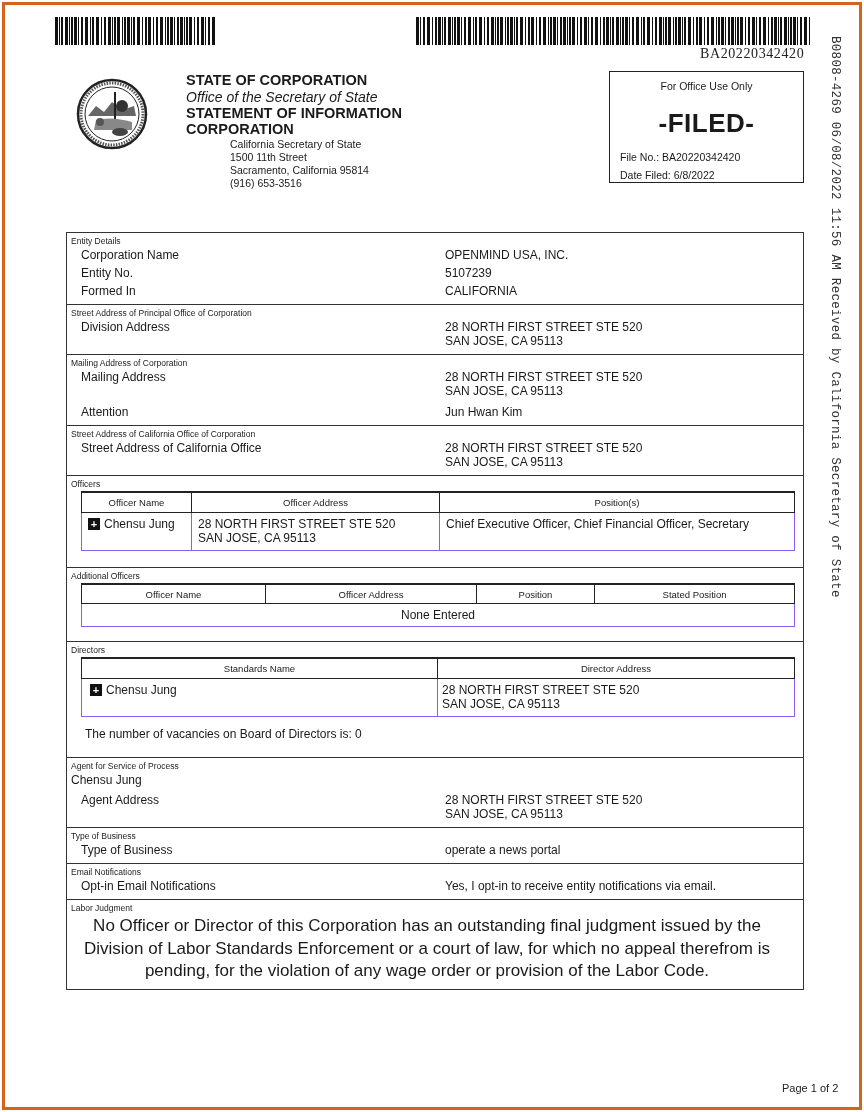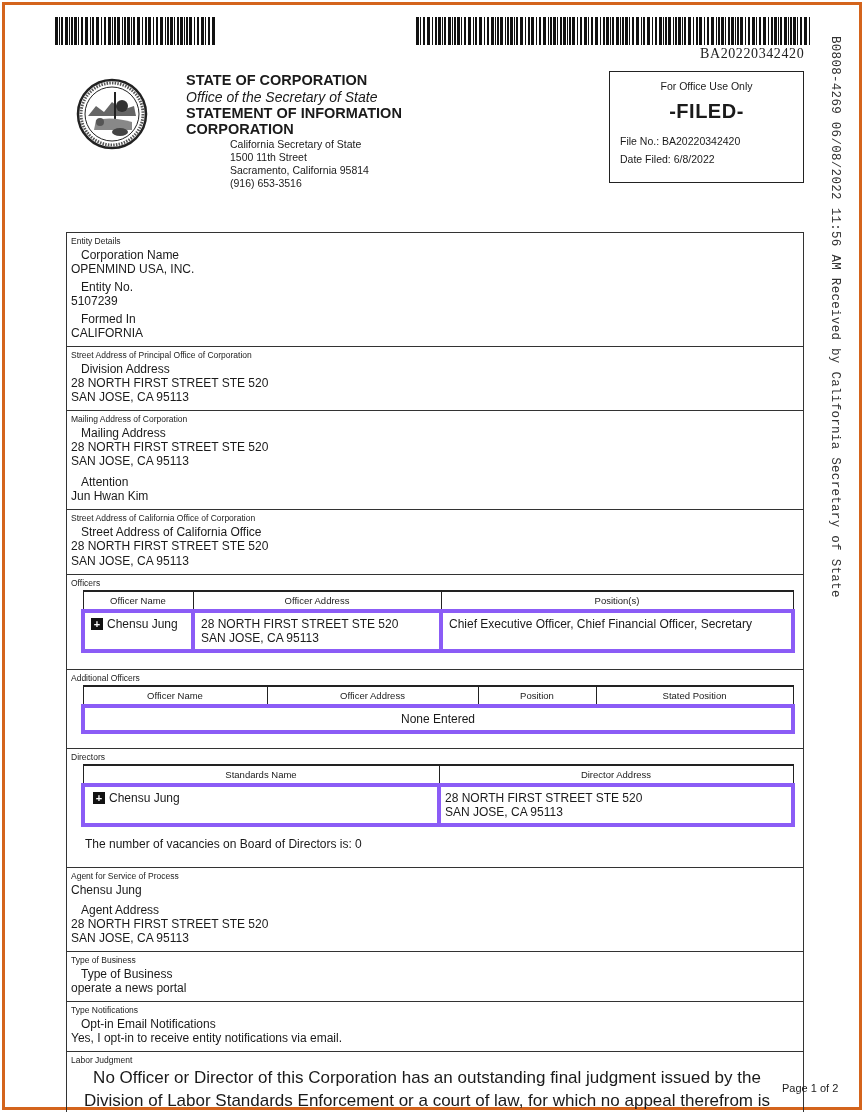--- a/index.html
+++ b/index.html
@@ -17,38 +17,38 @@
   .seal { position: absolute; left: 76px; top: 70px; width: 72px; height: 96px; }
 
   .hdr { position: absolute; left: 186px; top: 72px; line-height: 1.15; }
   .hdr .t1 { font-weight: bold; font-size: 14.5px; }
   .hdr .t2 { font-style: italic; font-size: 14px; }
   .hdr .t3 { font-weight: bold; font-size: 14.5px; }
   .hdr .small { font-size: 10.5px; line-height: 1.25; margin-left: 44px; }
 
   .office { position: absolute; left: 609px; top: 71px; width: 195px; height: 112px; border: 1px solid #222; text-align: center; }
   .office .l1 { font-size: 10.5px; margin-top: 8px; }
-  .office .l2 { font-size: 20px; font-weight: bold; margin-top: 8px; letter-spacing: 0.5px; }
+  .office .l2 { font-size: 26px; font-weight: bold; margin-top: 16px; letter-spacing: 0.5px; }
   .office .l3 { font-size: 10.5px; text-align: left; margin-left: 10px; margin-top: 12px; }
   .office .l4 { font-size: 10.5px; text-align: left; margin-left: 10px; margin-top: 6px; }
 
   .vstamp { position: absolute; left: 828px; top: 36px; writing-mode: vertical-rl; font-family: "Liberation Mono", monospace; font-size: 12.5px; color: #333; letter-spacing: 0.3px; white-space: nowrap; }
 
   .main { position: absolute; left: 66px; top: 232px; width: 738px; border: 1px solid #333; }
   .sec { border-top: 1px solid #333; padding: 3px 0 6px 4px; position: relative; }
   .sec:first-child { border-top: none; }
   .sec-title { font-size: 8.5px; color: #222; margin-bottom: 2px; }
-  .row { display: flex; font-size: 12px; line-height: 1.17; margin-bottom: 4px; flex-direction: column; }
+  .row { display: flex; font-size: 12px; line-height: 1.17; margin-bottom: 4px; }
   .row .k { width: 374px; padding-left: 10px; }
   .row .v { flex: 1; }
   .row:last-child { margin-bottom: 0; }
 
   table.grid { border-collapse: collapse; margin-left: 10px; width: 714px; font-size: 12px; }
   table.grid th { font-weight: normal; font-size: 9.5px; border: 1px solid #222; height: 20px; text-align: center; }
-  table.grid td { border: 4px solid #8b5cf6; vertical-align: top; padding: 4px 6px 4px 6px; line-height: 1.17; }
+  table.grid td { border: 1px solid #8b5cf6; vertical-align: top; padding: 4px 6px 4px 6px; line-height: 1.17; }
   table.grid tr.grid-head th { border-top: 2px solid #222; }
   .plus { display: inline-block; width: 12px; height: 12px; background: #111; color: #fff; font-size: 11px; font-weight: bold; line-height: 12px; text-align: center; vertical-align: 0px; margin-right: 4px; }
   .none { text-align: center; }
   .vac { font-size: 12px; padding-left: 14px; margin-top: 10px; margin-bottom: 6px; }
   .para { font-size: 17px; line-height: 1.33; padding-left: 10px; padding-right: 30px; text-align: center; }
 
   .pageno { position: absolute; left: 782px; top: 1082px; font-size: 11px; color: #222; }
 </style>
 </head>
 <body>
@@ -544,21 +544,21 @@
 
   <div class="sec">
     <div class="sec-title">Type of Business</div>
     <div class="row">
       <div class="k">Type of Business</div>
       <div class="v">operate a news portal</div>
     </div>
   </div>
 
   <div class="sec">
-    <div class="sec-title">Type Notifications</div>
+    <div class="sec-title">Email Notifications</div>
     <div class="row">
       <div class="k">Opt-in Email Notifications</div>
       <div class="v">Yes, I opt-in to receive entity notifications via email.</div>
     </div>
   </div>
 
   <div class="sec">
     <div class="sec-title">Labor Judgment</div>
     <div class="para">No Officer or Director of this Corporation has an outstanding final judgment issued by the Division of Labor Standards Enforcement or a court of law, for which no appeal therefrom is pending, for the violation of any wage order or provision of the Labor Code.</div>
   </div>

